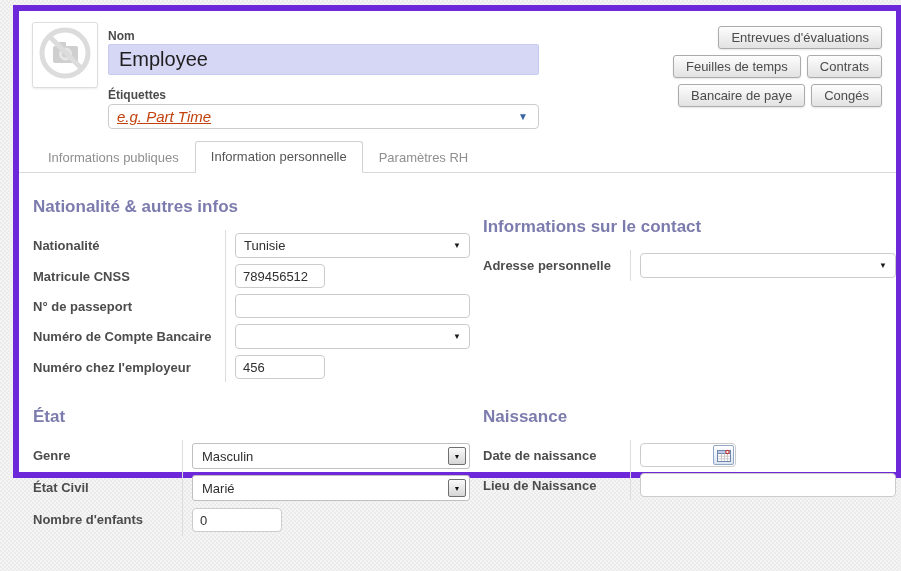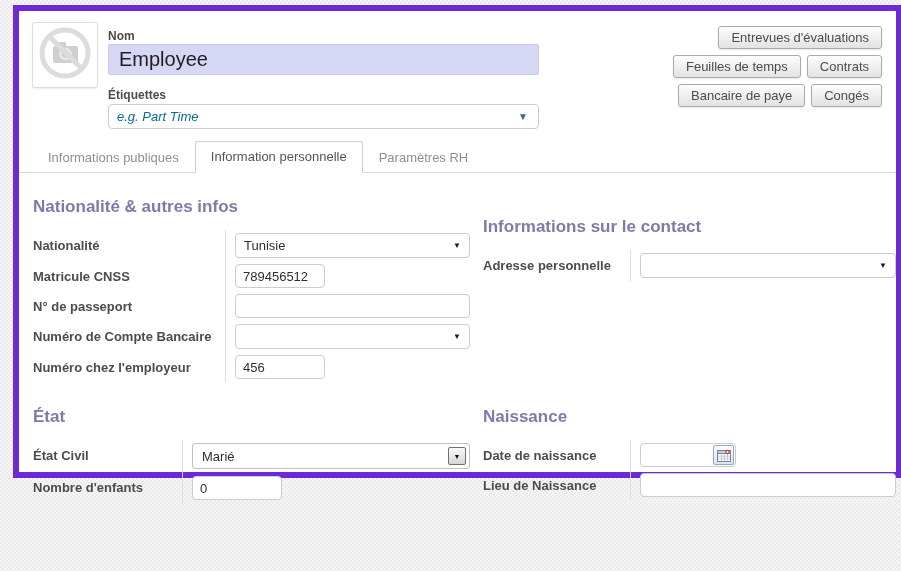--- a/index.html
+++ b/index.html
@@ -29,21 +29,21 @@
     position:absolute; left:89px; top:33px; width:431px; height:31px;
     background:#d6d6f5; border:1px solid #c9c9ef; border-radius:2px;
     font-family:inherit; font-size:20px; color:#1f1f1f; padding:12px 10px; outline:none;
   }
   .tags-label { top:77px; }
   .tags-select {
     position:absolute; left:89px; top:93px; width:431px; height:25px;
     border:1px solid #ccc; border-radius:4px; background:#fff;
     display:flex; align-items:center; padding:0 26px 0 8px; cursor:pointer;
   }
-  .tags-placeholder { font-size:13px; font-style:italic; color:#0369a1; }
+  .tags-placeholder { font-size:15px; font-style:italic; color:#c2410c;text-decoration:underline; }
   .tags-arrow {
     position:absolute; right:10px; top:7px; font-size:10px; color:#3a67a4; line-height:1;
   }
   .btn-rows {
     position:absolute; top:15px; right:14px;
     display:flex; flex-direction:column; align-items:flex-end; gap:6px;
   }
   .btn-row { display:flex; gap:6px; }
   .btn {
     font-family:inherit; font-size:13px; color:#4c4c4c;
@@ -207,20 +207,29 @@
           <span></span>
           <span class="arrow">▼</span>
         </div>
       </div>
     </div>
   </div>
 
   <div class="section" style="left:14px; top:396px; width:437px; --lc:149px;">
     <div class="sec-title">État</div>
     <div class="row" style="min-height:32px;">
+      <div class="lbl">Genre</div>
+      <div class="val">
+        <div class="winsel">
+          <span>Masculin</span>
+          <span class="wbtn">▼</span>
+        </div>
+      </div>
+    </div>
+    <div class="row" style="min-height:32px;">
       <div class="lbl">État Civil</div>
       <div class="val">
         <div class="winsel">
           <span>Marié</span>
           <span class="wbtn">▼</span>
         </div>
       </div>
     </div>
     <div class="row" style="min-height:32px;">
       <div class="lbl">Nombre d'enfants</div>

